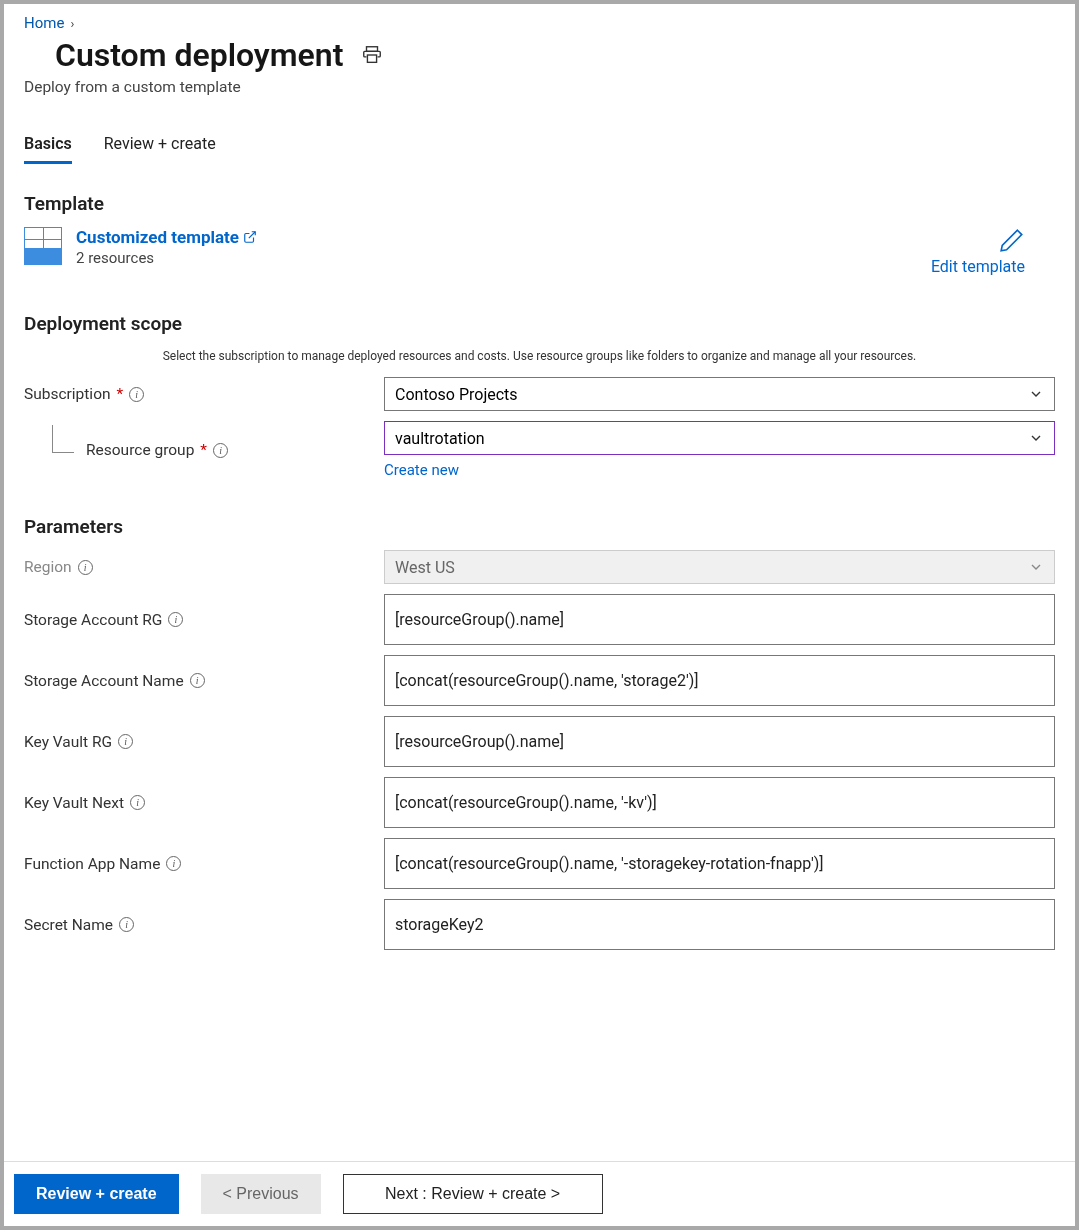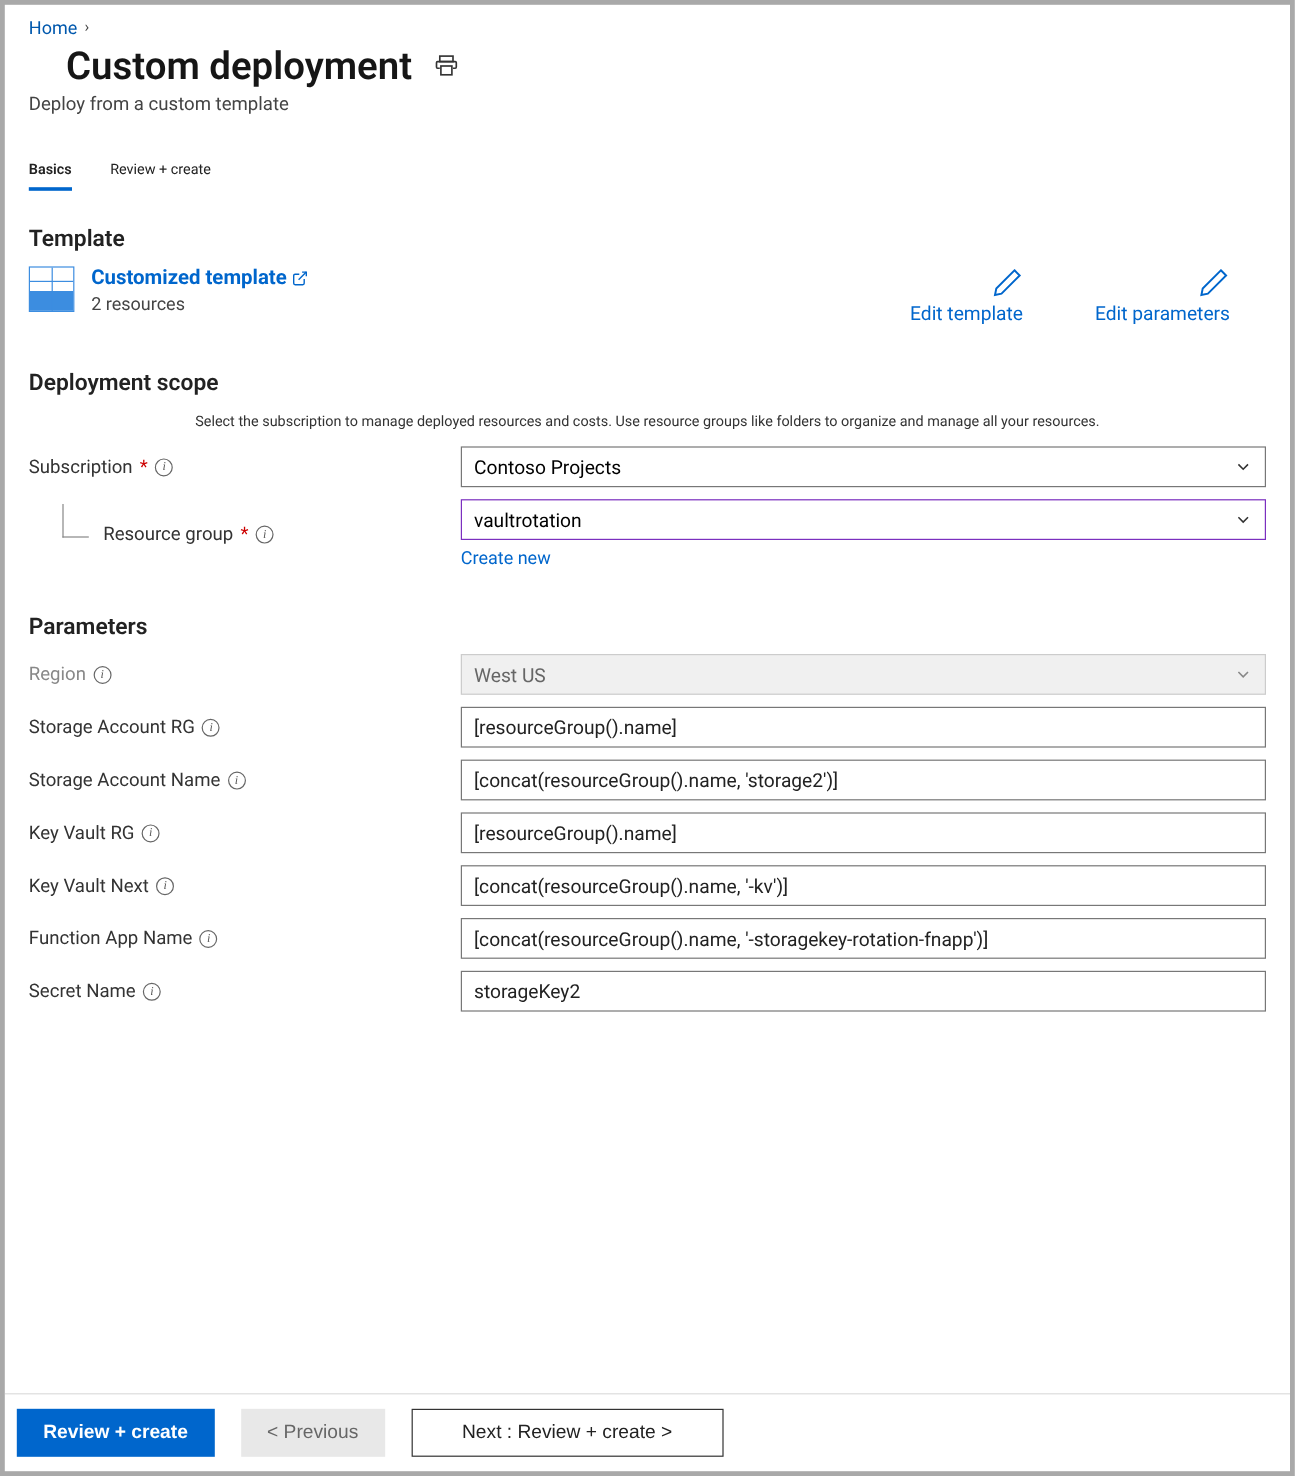--- a/index.html
+++ b/index.html
@@ -50,21 +50,21 @@
     font-size: 15.5px;
     margin-top: 4px;
   }
   .tabs {
     margin-top: 38px;
     border-bottom: none;
     display: flex;
     gap: 32px;
   }
   .tab {
-    font-size: 12px;
+    font-size: 16px;
     color: #222;
     padding-bottom: 8px;
     cursor: pointer;
   }
   .tab.selected {
     font-weight: 600;
     border-bottom: 3px solid #0066cc;
   }
   h2.section-title {
     font-size: 19px;
@@ -120,21 +120,21 @@
   .select-box {
     width:100%; height:34px; border:1px solid #777; background:#fff;
     display:flex; align-items:center; justify-content:space-between;
     padding:16px 10px; font-size:16px; cursor:pointer;
   }
   .select-box.focused { border:1px solid #7b2fbf; }
   .select-box.disabled { background:#f0f0f0; color:#666; border-color:#ccc; cursor:default; }
   .chevron-down { width:16px; height:16px; }
   .create-new { color:#0066cc; font-size:15px; text-decoration:none; display:inline-block; margin-top:6px; }
   .text-input {
-    width:100%; height:34px; border:1px solid #777; background:#fff;
+    width:100%; height:51px; border:1px solid #777; background:#fff;
     padding:0 10px; font-size:16px; font-family:inherit; color:#222;
   }
   h2.params-title { margin-top:36px; }
   .param-row { }
   .param-label { color:#333; font-size:15.5px; }
   .param-label.muted { color:#888; }
   .footer {
     border-top:1px solid #ddd;
     padding:12px 10px;
     display:flex; gap:22px; align-items:center;
@@ -189,26 +189,20 @@
           <div class="template-sub">2 resources</div>
         </div>
       </div>
       <div class="edit-actions">
         <div class="edit-action">
           <svg width="26" height="26" viewBox="0 0 24 24" fill="none" stroke-width="1.5">
               <path d="M17 3l4 4L7 21l-5 1 1-5L17 3z"></path>
             </svg>
           <span>Edit template</span>
         </div>
-        <div class="edit-action">
-          <svg width="26" height="26" viewBox="0 0 24 24" fill="none" stroke-width="1.5">
-              <path d="M17 3l4 4L7 21l-5 1 1-5L17 3z"></path>
-            </svg>
-          <span>Edit parameters</span>
-        </div>
       </div>
     </div>
 
     <h2 class="section-title" style="margin-top:36px">Deployment scope</h2>
     <div class="scope-desc">Select the subscription to manage deployed resources and costs. Use resource groups like folders to organize and manage all your resources.</div>
 
     <div class="form-row">
       <div class="form-label-col">
         <span>Subscription</span>
         <span class="req">*</span>

